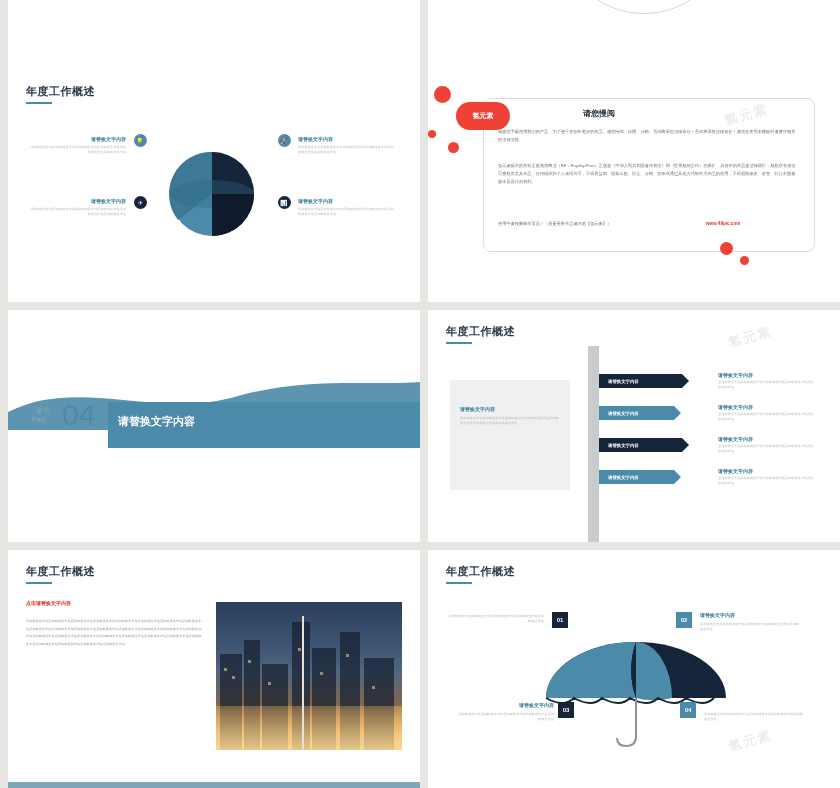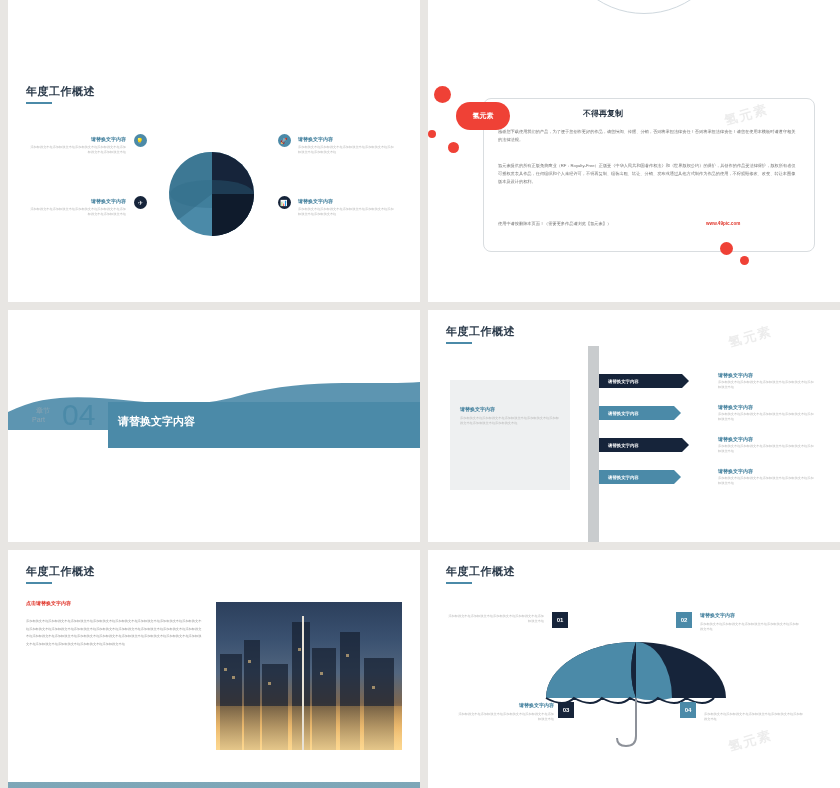--- a/index.html
+++ b/index.html
@@ -301,21 +301,21 @@
 
   <div class="slide s4">
     <div class="cp-box"></div>
     <div class="bubble" style="left:6px; top:16px; width:17px; height:17px;"></div>
     <div class="bubble" style="left:20px; top:72px; width:11px; height:11px;"></div>
     <div class="bubble" style="left:0px; top:60px; width:8px; height:8px;"></div>
     <div class="bubble" style="left:292px; top:172px; width:13px; height:13px;"></div>
     <div class="bubble" style="left:312px; top:186px; width:9px; height:9px;"></div>
     <div class="bubble-main">氢元素</div>
 
-    <div class="cp-title" style="left:155px; top:38px;">不得再复制</div>
+    <div class="cp-title" style="left:155px; top:38px;">请您慢阅</div>
     <div class="cp-p" style="left:70px; top:58px; width:300px;">感谢您下载使用我们的产品，为了便于您创作更好的作品，请您慢阅、传播、分销，否则将承担法律责任！否则将承担法律责任！请您在使用本模板时请遵守相关的法律法规。</div>
     <div class="cp-p" style="left:70px; top:92px; width:300px;">氢元素提供的所有正版免费商业（RF：Royalty-Free）正版受《中华人民共和国著作权法》和《世界版权公约》的保护，其创作的作品受法律保护，版权所有者仅可授权发表其作品，任何组织和个人未经许可，不得再复制、组装出租、转让、分销、发布或通过其他方式制作为作品的使用，不得损毁修改、改变、转让本图像版本及设计的权利。</div>
     <div class="cp-p" style="left:70px; top:150px; width:190px;">使用中请按删除本页面！（需要更多作品请浏览【氢元素】）</div>
     <div class="cp-p cp-link" style="left:278px; top:150px; width:100px; font-size:4.6px;">www.49pic.com</div>
 
     <div class="wm" style="left:296px; top:36px;">氢元素</div>
   </div>
 
   <div class="slide s5">
     <svg class="part-wave" viewBox="0 0 412 50" preserveAspectRatio="none">

